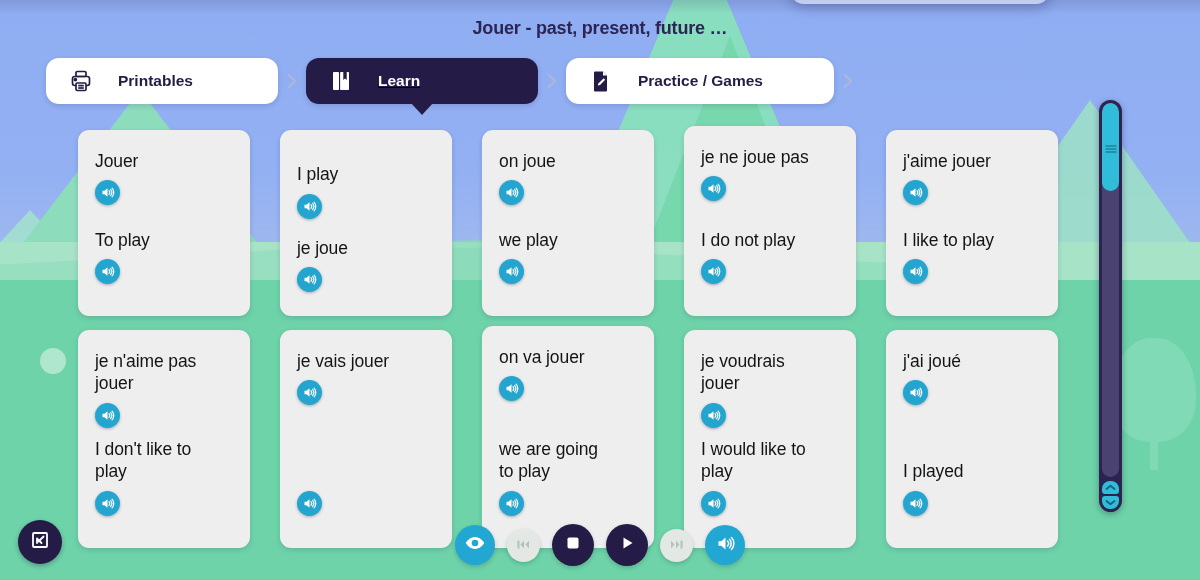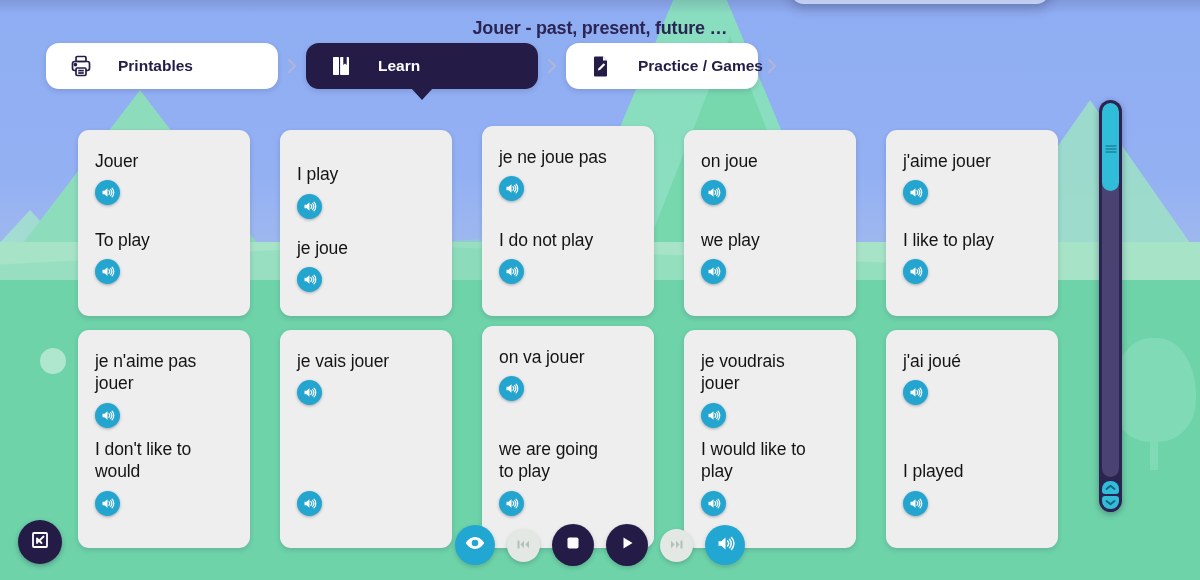--- a/index.html
+++ b/index.html
@@ -136,21 +136,21 @@
     font-size: 18px;
     font-weight: 700;
     letter-spacing: -.2px;
     color: #2c2554;
     z-index: 6;
   }
 
   
   .navbar {
     position: absolute;
-    top: 43px; left: 46px;
+    top: 58px; left: 46px;
     display: flex;
     align-items: center;
     z-index: 6;
   }
   .tab {
     display: flex;
     align-items: center;
     height: 46px;
     background: #ffffff;
     border-radius: 13px;
@@ -167,25 +167,26 @@
   }
   .tab .tab-label {
     margin-left: 22px;
     font-size: 15.5px;
     font-weight: 700;
     color: #241c46;
     white-space: nowrap;
   }
   .tab.w1 { width: 232px; }
   .tab.w2 { width: 232px; }
-  .tab.w3 { width: 192px; }
+  .tab.w3 { width: 268px; }
   .tab.w4 { width: 232px; }
 
   .tab.active {
     background: #241c46;
+    text-decoration: underline;
   }
   .tab.active .tab-icon,
   .tab.active .tab-label { color: #ffffff; }
   .tab.active::after {
     content: "";
     position: absolute;
     left: 50%;
     bottom: -11px;
     transform: translateX(-50%);
     width: 0; height: 0;
@@ -480,20 +481,44 @@
           <div class="spk">
             <svg width="15" height="15" viewBox="0 0 24 24" fill="none">
       <path d="M4 9.3h3.2L12 5.2v13.6L7.2 14.7H4z" fill="#ffffff"></path>
       <path d="M14.3 9.1a4.2 4.2 0 0 1 0 5.8" stroke="#ffffff" stroke-width="1.9" stroke-linecap="round"></path>
       <path d="M16.8 7a7.4 7.4 0 0 1 0 10" stroke="#ffffff" stroke-width="1.9" stroke-linecap="round"></path>
       <path d="M19.3 5a10.3 10.3 0 0 1 0 14" stroke="#ffffff" stroke-width="1.9" stroke-linecap="round"></path>
     </svg>
           </div>
         </div>
       </div>
+      <div class="card">
+        <div class="card-row first">
+          <div class="card-text">on joue</div>
+          <div class="spk">
+            <svg width="15" height="15" viewBox="0 0 24 24" fill="none">
+      <path d="M4 9.3h3.2L12 5.2v13.6L7.2 14.7H4z" fill="#ffffff"></path>
+      <path d="M14.3 9.1a4.2 4.2 0 0 1 0 5.8" stroke="#ffffff" stroke-width="1.9" stroke-linecap="round"></path>
+      <path d="M16.8 7a7.4 7.4 0 0 1 0 10" stroke="#ffffff" stroke-width="1.9" stroke-linecap="round"></path>
+      <path d="M19.3 5a10.3 10.3 0 0 1 0 14" stroke="#ffffff" stroke-width="1.9" stroke-linecap="round"></path>
+    </svg>
+          </div>
+        </div>
+        <div class="card-row second">
+          <div class="card-text">we play</div>
+          <div class="spk">
+            <svg width="15" height="15" viewBox="0 0 24 24" fill="none">
+      <path d="M4 9.3h3.2L12 5.2v13.6L7.2 14.7H4z" fill="#ffffff"></path>
+      <path d="M14.3 9.1a4.2 4.2 0 0 1 0 5.8" stroke="#ffffff" stroke-width="1.9" stroke-linecap="round"></path>
+      <path d="M16.8 7a7.4 7.4 0 0 1 0 10" stroke="#ffffff" stroke-width="1.9" stroke-linecap="round"></path>
+      <path d="M19.3 5a10.3 10.3 0 0 1 0 14" stroke="#ffffff" stroke-width="1.9" stroke-linecap="round"></path>
+    </svg>
+          </div>
+        </div>
+      </div>
       <div class="card tall">
         <div class="card-row first">
           <div class="card-text">je ne joue pas</div>
           <div class="spk">
             <svg width="15" height="15" viewBox="0 0 24 24" fill="none">
       <path d="M4 9.3h3.2L12 5.2v13.6L7.2 14.7H4z" fill="#ffffff"></path>
       <path d="M14.3 9.1a4.2 4.2 0 0 1 0 5.8" stroke="#ffffff" stroke-width="1.9" stroke-linecap="round"></path>
       <path d="M16.8 7a7.4 7.4 0 0 1 0 10" stroke="#ffffff" stroke-width="1.9" stroke-linecap="round"></path>
       <path d="M19.3 5a10.3 10.3 0 0 1 0 14" stroke="#ffffff" stroke-width="1.9" stroke-linecap="round"></path>
     </svg>
@@ -506,80 +531,56 @@
       <path d="M4 9.3h3.2L12 5.2v13.6L7.2 14.7H4z" fill="#ffffff"></path>
       <path d="M14.3 9.1a4.2 4.2 0 0 1 0 5.8" stroke="#ffffff" stroke-width="1.9" stroke-linecap="round"></path>
       <path d="M16.8 7a7.4 7.4 0 0 1 0 10" stroke="#ffffff" stroke-width="1.9" stroke-linecap="round"></path>
       <path d="M19.3 5a10.3 10.3 0 0 1 0 14" stroke="#ffffff" stroke-width="1.9" stroke-linecap="round"></path>
     </svg>
           </div>
         </div>
       </div>
       <div class="card">
         <div class="card-row first">
-          <div class="card-text">on joue</div>
-          <div class="spk">
-            <svg width="15" height="15" viewBox="0 0 24 24" fill="none">
-      <path d="M4 9.3h3.2L12 5.2v13.6L7.2 14.7H4z" fill="#ffffff"></path>
-      <path d="M14.3 9.1a4.2 4.2 0 0 1 0 5.8" stroke="#ffffff" stroke-width="1.9" stroke-linecap="round"></path>
-      <path d="M16.8 7a7.4 7.4 0 0 1 0 10" stroke="#ffffff" stroke-width="1.9" stroke-linecap="round"></path>
-      <path d="M19.3 5a10.3 10.3 0 0 1 0 14" stroke="#ffffff" stroke-width="1.9" stroke-linecap="round"></path>
-    </svg>
-          </div>
-        </div>
-        <div class="card-row second">
-          <div class="card-text">we play</div>
+          <div class="card-text">j'aime jouer</div>
+          <div class="spk">
+            <svg width="15" height="15" viewBox="0 0 24 24" fill="none">
+      <path d="M4 9.3h3.2L12 5.2v13.6L7.2 14.7H4z" fill="#ffffff"></path>
+      <path d="M14.3 9.1a4.2 4.2 0 0 1 0 5.8" stroke="#ffffff" stroke-width="1.9" stroke-linecap="round"></path>
+      <path d="M16.8 7a7.4 7.4 0 0 1 0 10" stroke="#ffffff" stroke-width="1.9" stroke-linecap="round"></path>
+      <path d="M19.3 5a10.3 10.3 0 0 1 0 14" stroke="#ffffff" stroke-width="1.9" stroke-linecap="round"></path>
+    </svg>
+          </div>
+        </div>
+        <div class="card-row second">
+          <div class="card-text">I like to play</div>
           <div class="spk">
             <svg width="15" height="15" viewBox="0 0 24 24" fill="none">
       <path d="M4 9.3h3.2L12 5.2v13.6L7.2 14.7H4z" fill="#ffffff"></path>
       <path d="M14.3 9.1a4.2 4.2 0 0 1 0 5.8" stroke="#ffffff" stroke-width="1.9" stroke-linecap="round"></path>
       <path d="M16.8 7a7.4 7.4 0 0 1 0 10" stroke="#ffffff" stroke-width="1.9" stroke-linecap="round"></path>
       <path d="M19.3 5a10.3 10.3 0 0 1 0 14" stroke="#ffffff" stroke-width="1.9" stroke-linecap="round"></path>
     </svg>
           </div>
         </div>
       </div>
       <div class="card">
         <div class="card-row first">
-          <div class="card-text">j'aime jouer</div>
-          <div class="spk">
-            <svg width="15" height="15" viewBox="0 0 24 24" fill="none">
-      <path d="M4 9.3h3.2L12 5.2v13.6L7.2 14.7H4z" fill="#ffffff"></path>
-      <path d="M14.3 9.1a4.2 4.2 0 0 1 0 5.8" stroke="#ffffff" stroke-width="1.9" stroke-linecap="round"></path>
-      <path d="M16.8 7a7.4 7.4 0 0 1 0 10" stroke="#ffffff" stroke-width="1.9" stroke-linecap="round"></path>
-      <path d="M19.3 5a10.3 10.3 0 0 1 0 14" stroke="#ffffff" stroke-width="1.9" stroke-linecap="round"></path>
-    </svg>
-          </div>
-        </div>
-        <div class="card-row second">
-          <div class="card-text">I like to play</div>
-          <div class="spk">
-            <svg width="15" height="15" viewBox="0 0 24 24" fill="none">
-      <path d="M4 9.3h3.2L12 5.2v13.6L7.2 14.7H4z" fill="#ffffff"></path>
-      <path d="M14.3 9.1a4.2 4.2 0 0 1 0 5.8" stroke="#ffffff" stroke-width="1.9" stroke-linecap="round"></path>
-      <path d="M16.8 7a7.4 7.4 0 0 1 0 10" stroke="#ffffff" stroke-width="1.9" stroke-linecap="round"></path>
-      <path d="M19.3 5a10.3 10.3 0 0 1 0 14" stroke="#ffffff" stroke-width="1.9" stroke-linecap="round"></path>
-    </svg>
-          </div>
-        </div>
-      </div>
-      <div class="card">
-        <div class="card-row first">
           <div class="card-text">je n'aime pas jouer</div>
           <div class="spk">
             <svg width="15" height="15" viewBox="0 0 24 24" fill="none">
       <path d="M4 9.3h3.2L12 5.2v13.6L7.2 14.7H4z" fill="#ffffff"></path>
       <path d="M14.3 9.1a4.2 4.2 0 0 1 0 5.8" stroke="#ffffff" stroke-width="1.9" stroke-linecap="round"></path>
       <path d="M16.8 7a7.4 7.4 0 0 1 0 10" stroke="#ffffff" stroke-width="1.9" stroke-linecap="round"></path>
       <path d="M19.3 5a10.3 10.3 0 0 1 0 14" stroke="#ffffff" stroke-width="1.9" stroke-linecap="round"></path>
     </svg>
           </div>
         </div>
         <div class="card-row second">
-          <div class="card-text">I don't like to would</div>
+          <div class="card-text">I don't like to play</div>
           <div class="spk">
             <svg width="15" height="15" viewBox="0 0 24 24" fill="none">
       <path d="M4 9.3h3.2L12 5.2v13.6L7.2 14.7H4z" fill="#ffffff"></path>
       <path d="M14.3 9.1a4.2 4.2 0 0 1 0 5.8" stroke="#ffffff" stroke-width="1.9" stroke-linecap="round"></path>
       <path d="M16.8 7a7.4 7.4 0 0 1 0 10" stroke="#ffffff" stroke-width="1.9" stroke-linecap="round"></path>
       <path d="M19.3 5a10.3 10.3 0 0 1 0 14" stroke="#ffffff" stroke-width="1.9" stroke-linecap="round"></path>
     </svg>
           </div>
         </div>
       </div>

